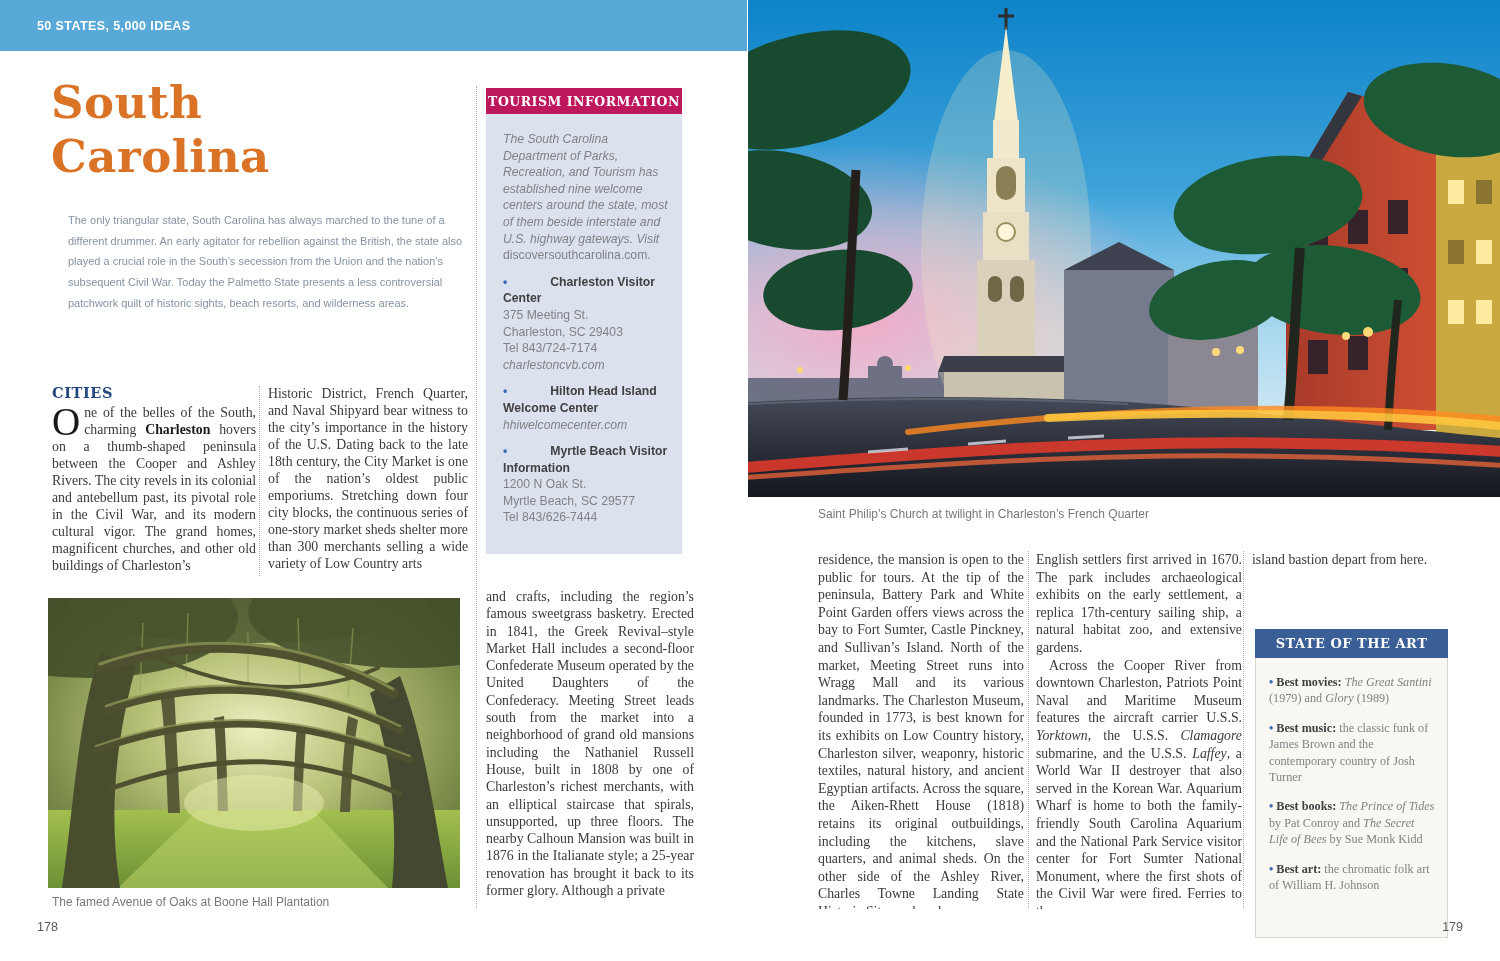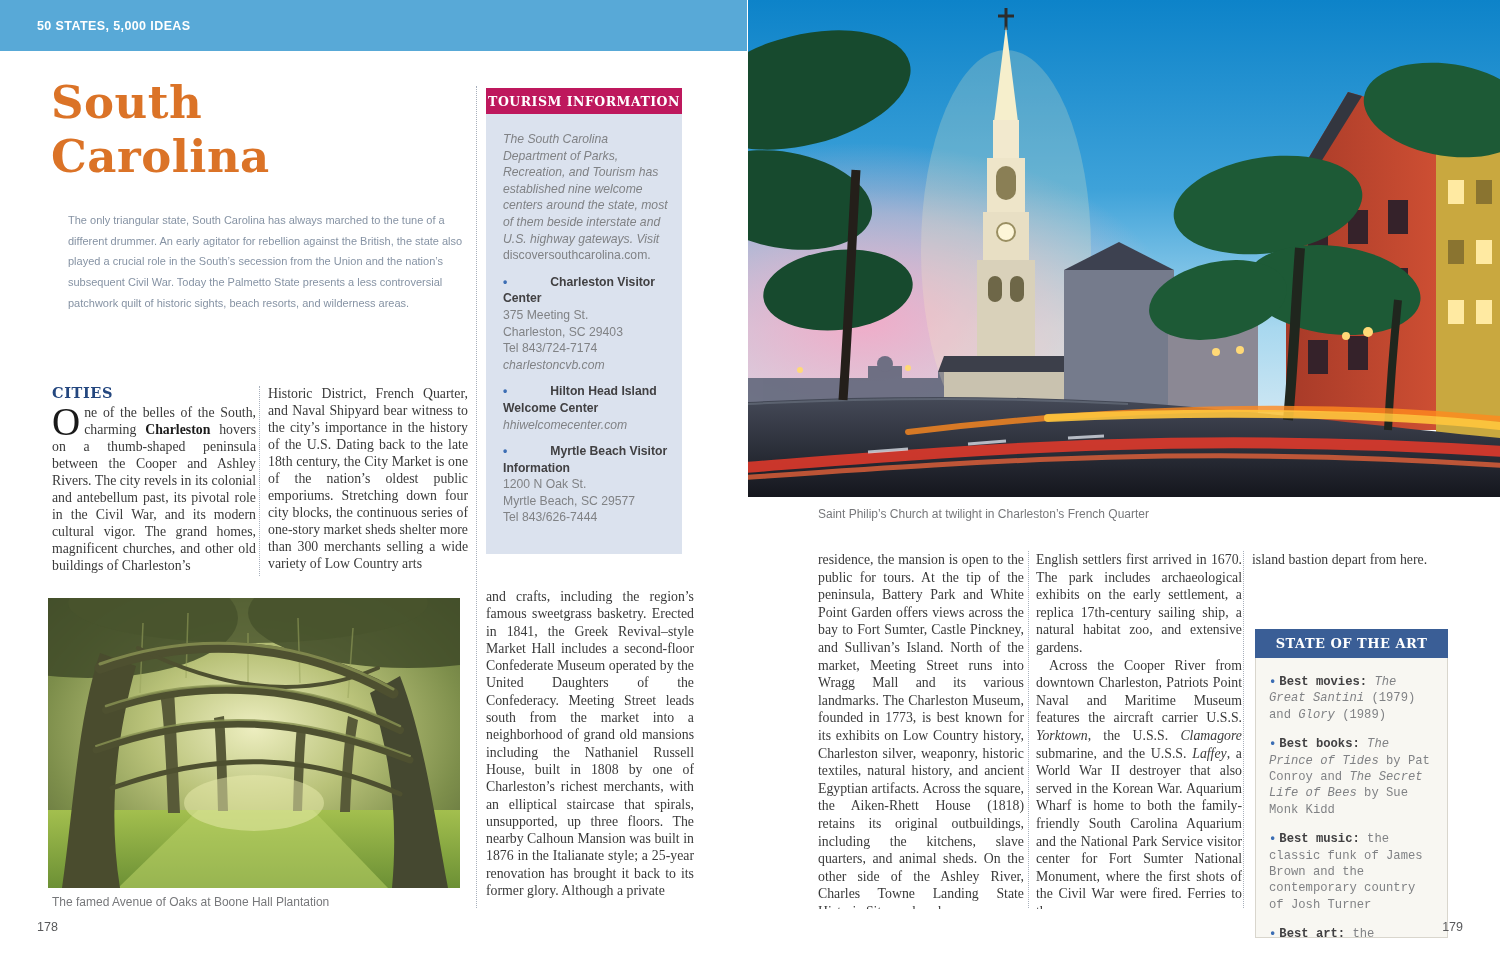--- a/index.html
+++ b/index.html
@@ -86,21 +86,21 @@
   .pn-r { left:1385px; width:78px; text-align:right; }
   
   .soa { position:absolute; left:1255px; top:629px; width:193px; }
   .soa-h {
     height:29px; background:#3a5e96; color:#ffffff; display:flex; align-items:center; justify-content:center;
     font-family:"DejaVu Serif", serif; font-weight:bold; font-size:13px; letter-spacing:.5px;
   }
   .soa-b {
     background:#f8f7f2; border:1px solid #d9d6cd; border-top:none; padding:16px 12px 12px 13px;
     height:280px; overflow:hidden;
-    font-family:Liberation Mono, monospace; font-size:12.2px; line-height:16.4px; color:#808285;
+    font-family:Liberation Serif, serif; font-size:12.2px; line-height:16.4px; color:#808285;
   }
   .soa-item { margin-bottom:13px; }
   .soa-item .b { color:#414042; }
   svg { display:block; }
 </style>
 </head>
 <body>
 
 <div class="spread">
 
@@ -350,23 +350,23 @@
 
   <div class="vdot vd3"></div>
   <div class="vdot vd4"></div>
 
   <div class="soa">
     <div class="soa-h">STATE OF THE ART</div>
     <div class="soa-b">
       <div>
   <div class="soa-item"><span class="bullet">•</span><span><span class="b">Best movies: </span><span class="i">The Great Santini</span><span> (1979) and </span><span class="i">Glory</span><span> (1989)</span></span></div>
 
+  <div class="soa-item"><span class="bullet">•</span><span><span class="b">Best music: </span><span>the classic funk of James Brown and the contemporary country of Josh Turner</span></span></div>
+
   <div class="soa-item"><span class="bullet">•</span><span><span class="b">Best books: </span><span class="i">The Prince of Tides</span><span> by Pat Conroy and </span><span class="i">The Secret Life of Bees</span><span> by Sue Monk Kidd</span></span></div>
-
-  <div class="soa-item"><span class="bullet">•</span><span><span class="b">Best music: </span><span>the classic funk of James Brown and the contemporary country of Josh Turner</span></span></div>
 
   <div class="soa-item"><span class="bullet">•</span><span><span class="b">Best art: </span><span>the chromatic folk art of William H. Johnson</span></span></div>
 
 </div>
     </div>
   </div>
 
   <div class="pagenum pn-r">179</div>
 </div>
 

